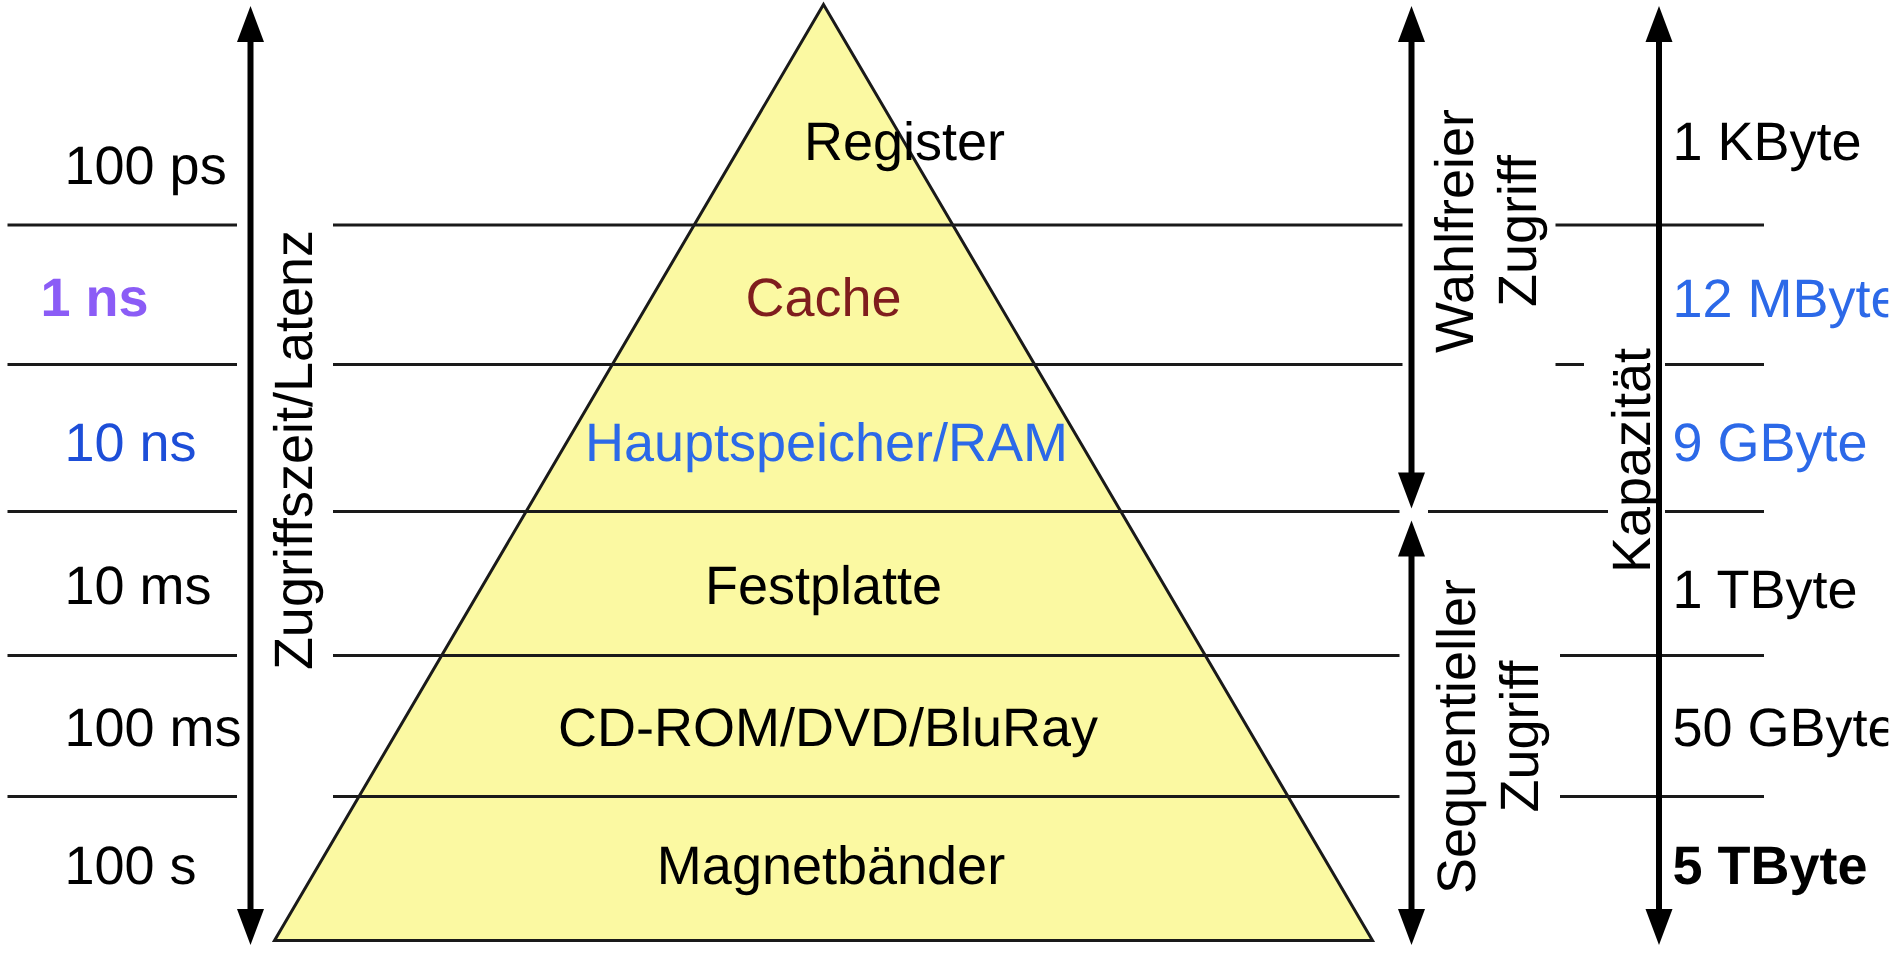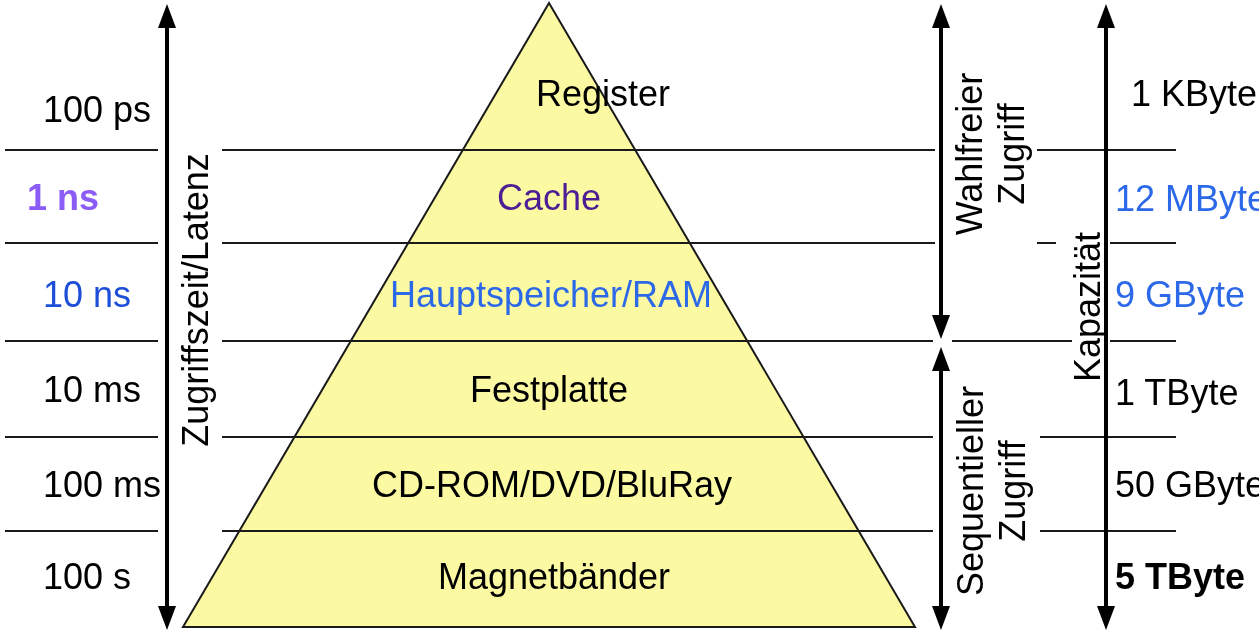--- a/index.html
+++ b/index.html
@@ -85,27 +85,27 @@
   </svg>
 
   <div class="lbl time-lbl" style="left:43px; top:111px;">100 ps</div>
   <div class="lbl time-lbl" style="left: 27px; top: 199px; color: #8b5cf6; font-weight: bold;">1 ns</div>
   <div class="lbl time-lbl" style="left: 43px; top: 296px; color: #1d4ed8;">10 ns</div>
   <div class="lbl time-lbl" style="left:43px; top:391px;">10 ms</div>
   <div class="lbl time-lbl" style="left:43px; top:486px;">100 ms</div>
   <div class="lbl time-lbl" style="left:43px; top:578px;">100 s</div>
 
   <div class="lbl name-lbl" style="left:582px; top:95px;margin-left:21px;">Register</div>
-  <div class="lbl name-lbl" style="left: 549px; top: 199px; color: #4c1d95;">Cache</div>
+  <div class="lbl name-lbl" style="left: 549px; top: 199px; color: #7f1d1d;">Cache</div>
   <div class="lbl name-lbl" style="left: 551px; top: 296px; color: rgb(44, 105, 232);">Hauptspeicher/RAM</div>
   <div class="lbl name-lbl" style="left:549px; top:391px;">Festplatte</div>
   <div class="lbl name-lbl" style="left:552px; top:486px;">CD-ROM/DVD/BluRay</div>
   <div class="lbl name-lbl" style="left:554px; top:578px;">Magnetbänder</div>
 
-  <div class="lbl cap-lbl" style="left:1115px; top:95px;margin-left:16px;">1 KByte</div>
+  <div class="lbl cap-lbl" style="left:1115px; top:95px;">1 KByte</div>
   <div class="lbl cap-lbl" style="left: 1115px; top: 200px; color: rgb(44, 105, 232);">12 MByte</div>
   <div class="lbl cap-lbl" style="left: 1115px; top: 296px; color: rgb(44, 105, 232);">9 GByte</div>
   <div class="lbl cap-lbl" style="left:1115px; top:394px;">1 TByte</div>
   <div class="lbl cap-lbl" style="left:1115px; top:486px;">50 GByte</div>
   <div class="lbl cap-lbl" style="left:1115px; top:578px;font-weight:bold;">5 TByte</div>
 
   <div class="lbl rot-lbl" style="left:196px; top:300px;">Zugriffszeit/Latenz</div>
 
   <div class="lbl rot-lbl" style="left:991px; top:154px;">
     <div class="ln">Wahlfreier</div>

